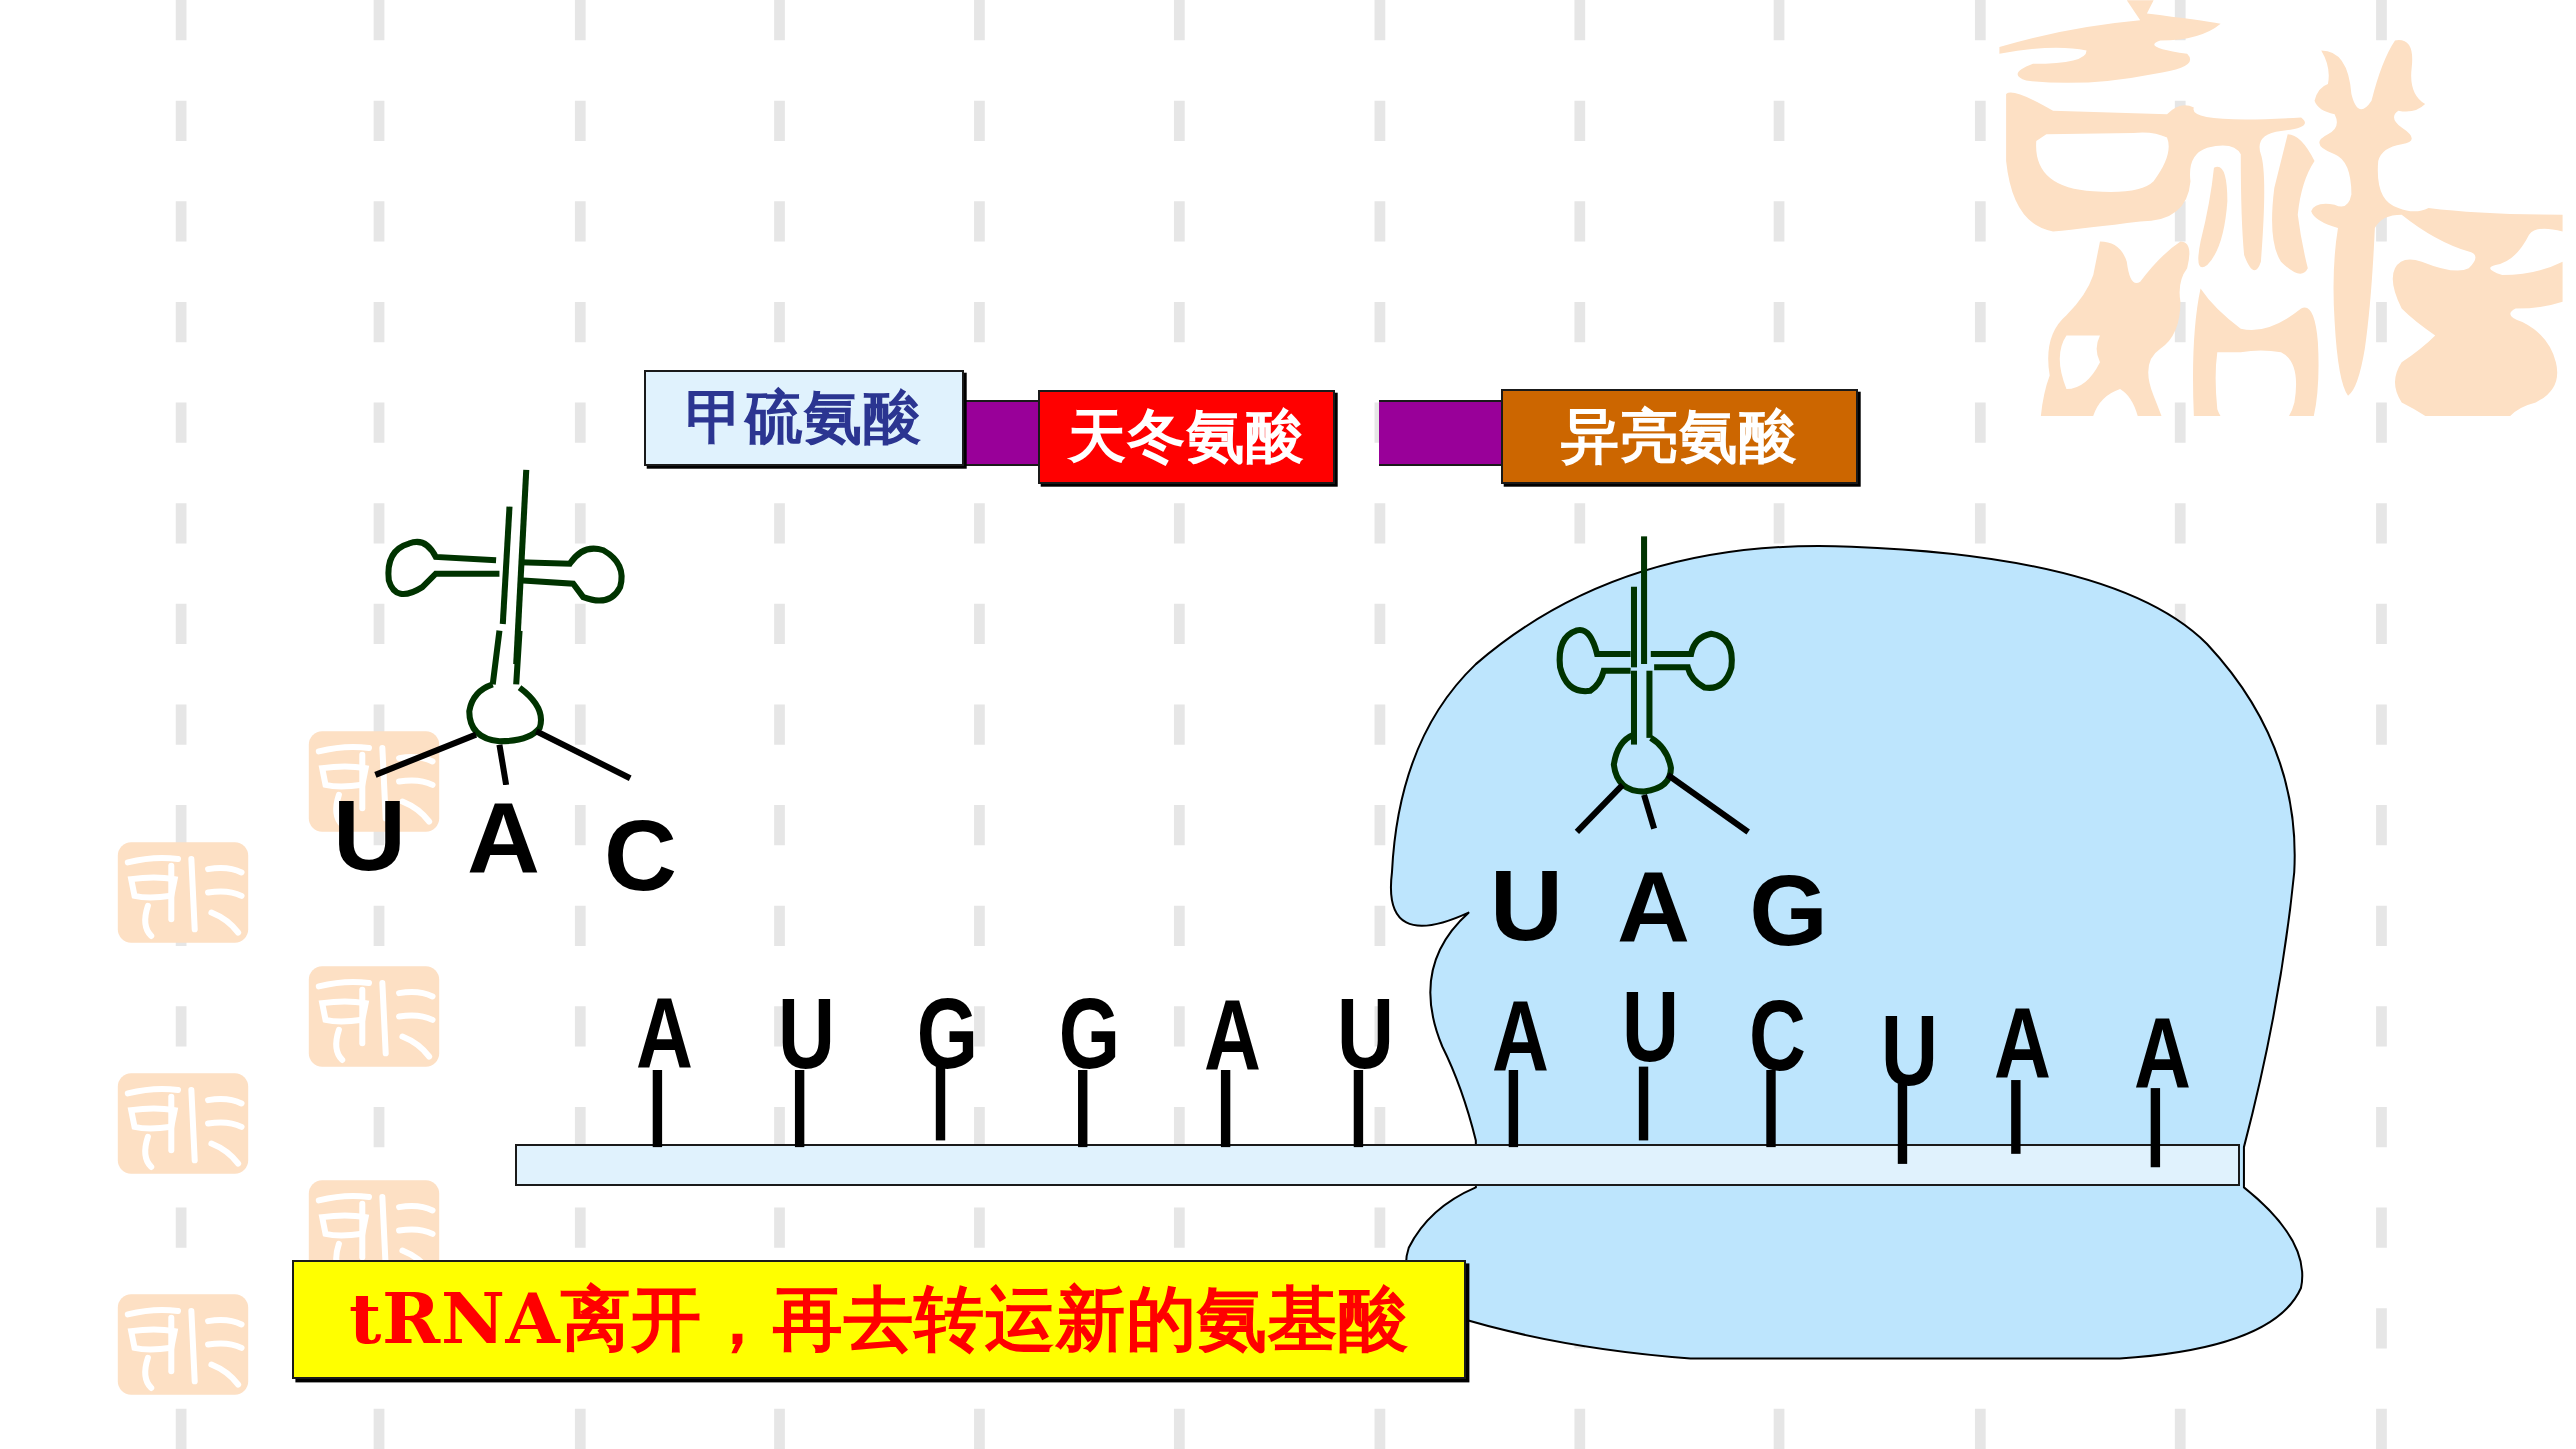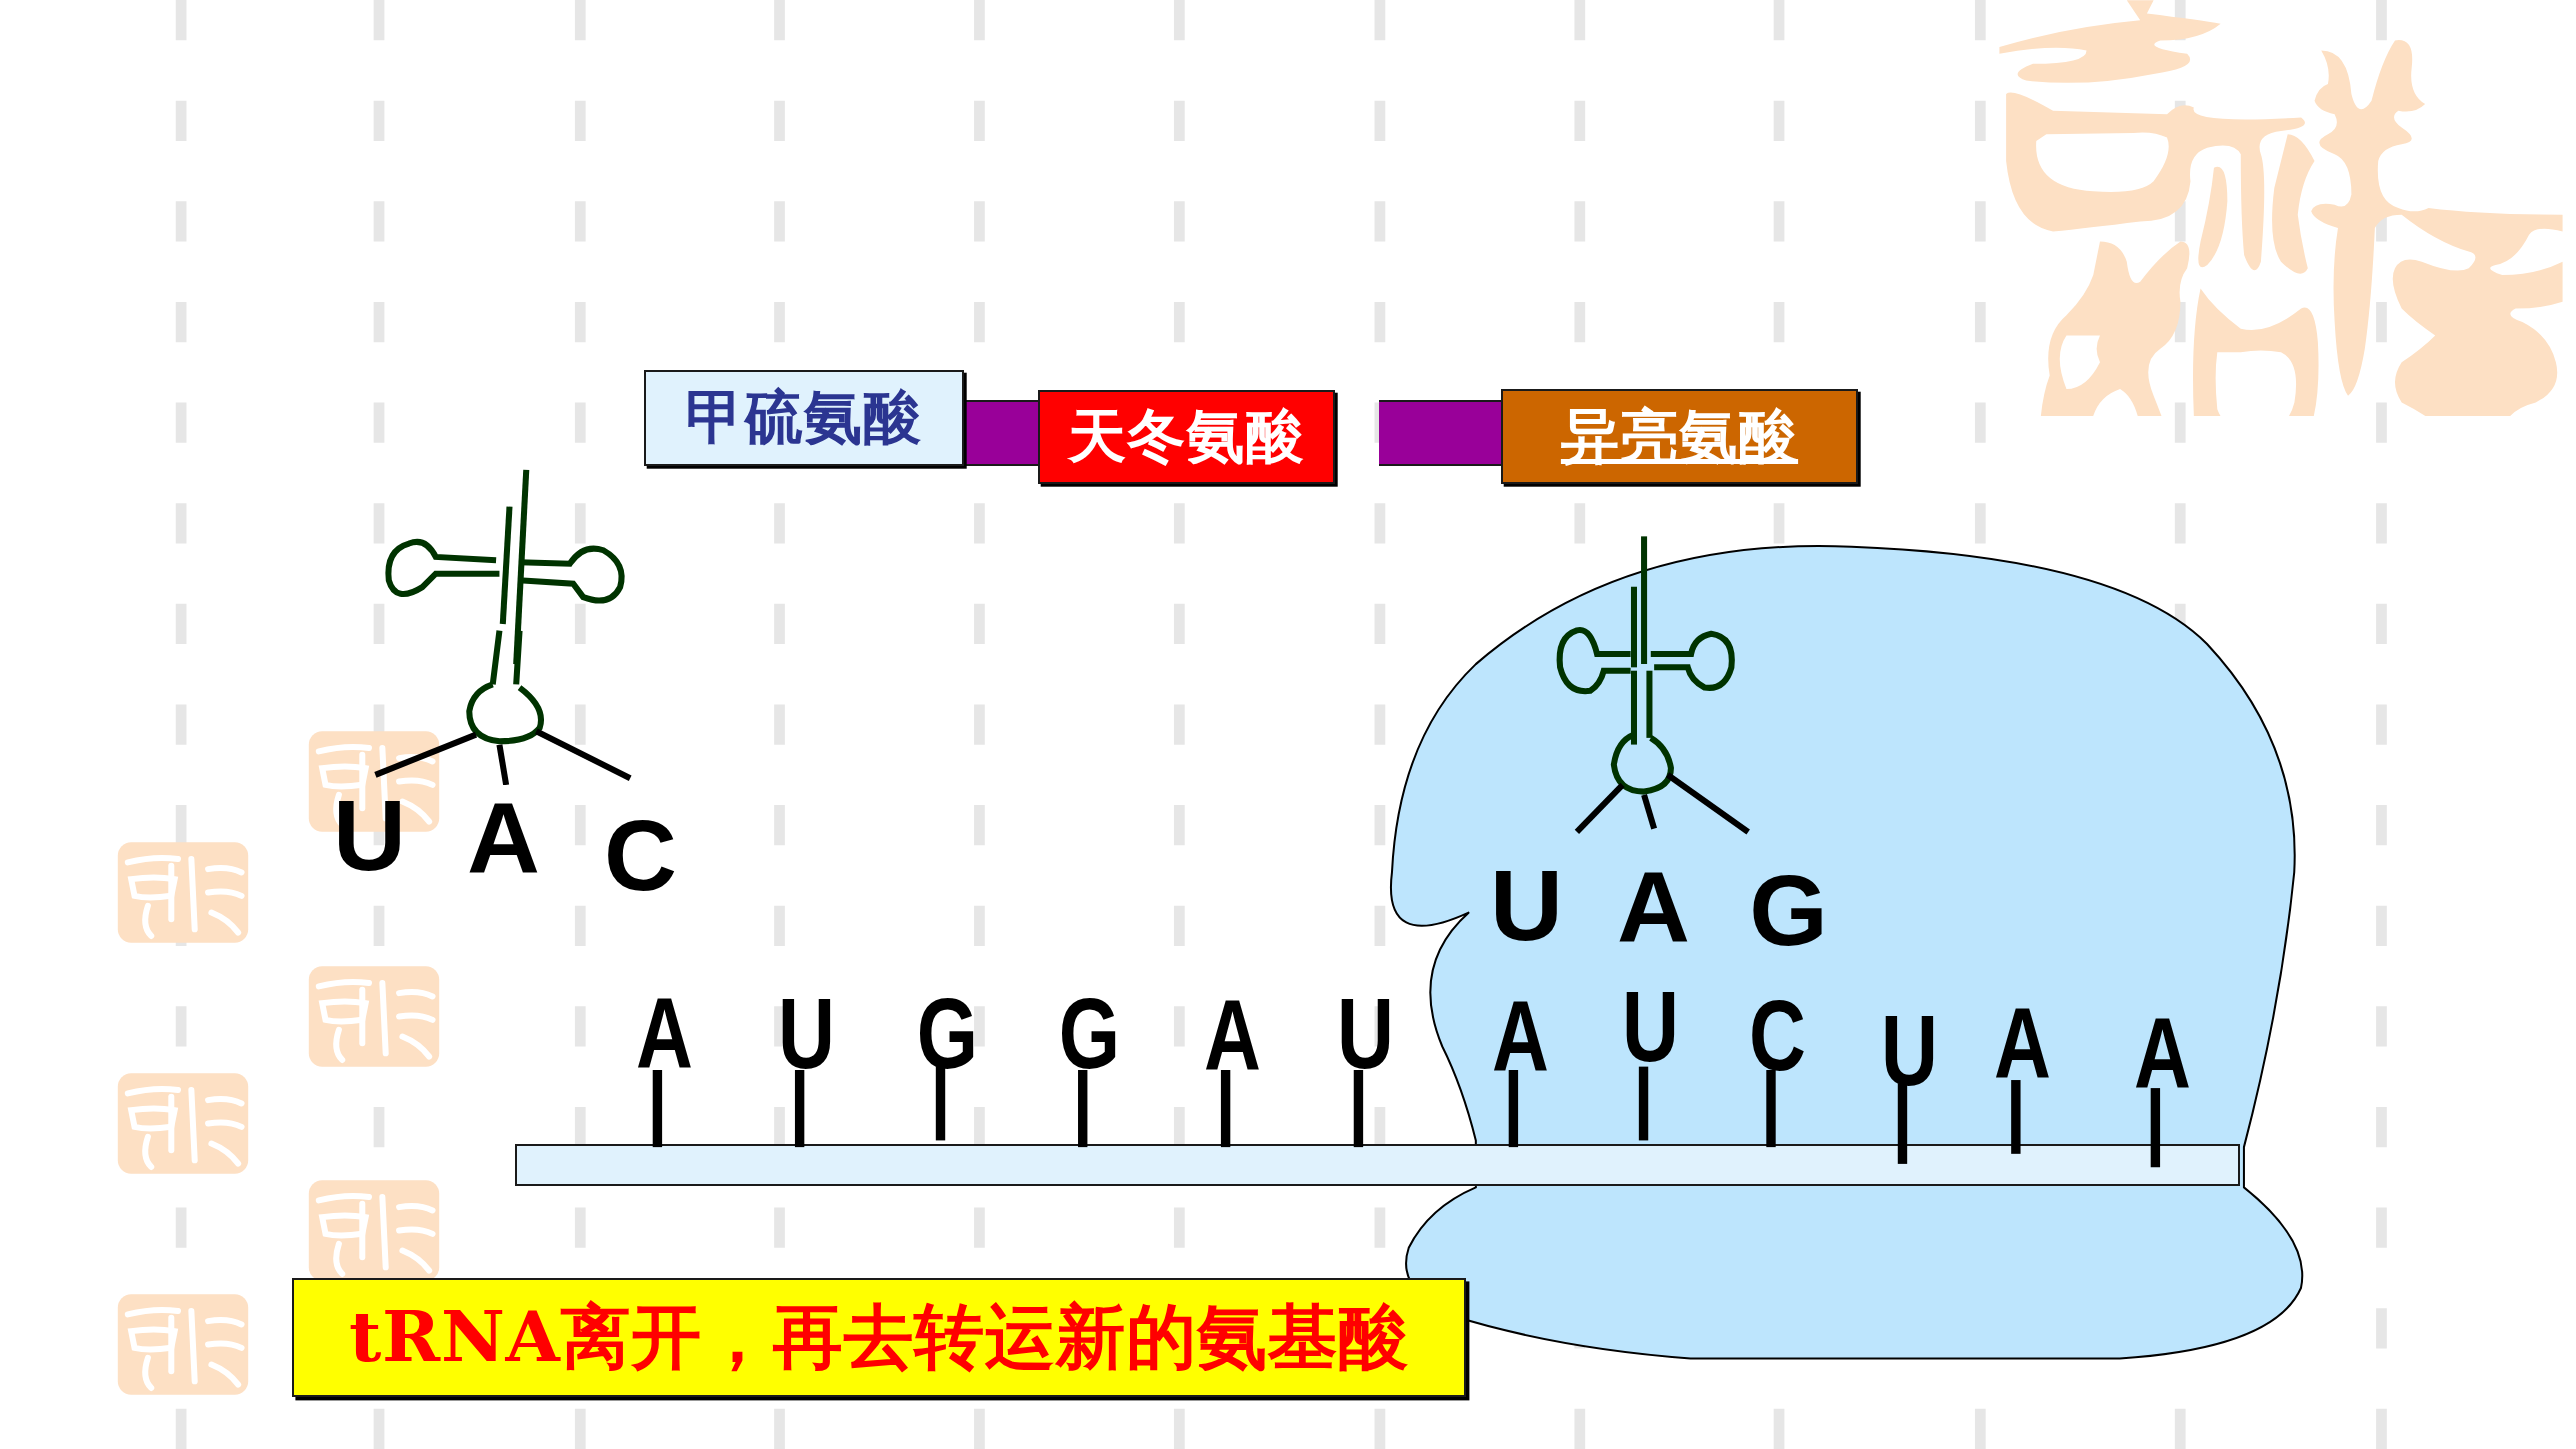--- a/index.html
+++ b/index.html
@@ -8,34 +8,34 @@
   .abs { position:absolute; }
   .bg-svg { position:absolute; left:0; top:0; width:2576px; height:1449px; }
   .aa-box { position:absolute; display:flex; align-items:center; justify-content:center;
             box-sizing:border-box; font-family:"DejaVu Sans", sans-serif; font-weight:bold;
             letter-spacing:1.3px; }
   .aa-met { left:644px; top:370px; width:320px; height:96px; background:#e0f2fd; border:2px solid #1a1a1a;
             color:#2b3591; font-size:58px; box-shadow:2.7px 2.7px 0 #000; }
   .aa-asp { left:1038px; top:390px; width:297px; height:94px; background:#ff0000; border:2px solid #1a1a1a;
             color:#ffffff; font-size:58px; box-shadow:2.7px 2.7px 0 #000; }
   .aa-ile { left:1501px; top:389px; width:357px; height:95px; background:#cc6600; border:2px solid #1a1a1a;
-            color:#ffffff; font-size:58px; box-shadow:2.7px 2.7px 0 #000;text-decoration:underline; }
+            color:#ffffff; font-size:58px; box-shadow:2.7px 2.7px 0 #000; }
   .peptide-link { position:absolute; background:#990099; border-top:2px solid #1a1a1a; border-bottom:2px solid #1a1a1a; box-sizing:border-box; }
   .link1 { left:959px; top:400px; width:79px; height:66px; }
   .link2 { left:1379px; top:400px; width:122px; height:66px; }
   .mrna-bar { position:absolute; left:515px; top:1144px; width:1725px; height:42px; background:#e0f2fd;
               border:2px solid #1a1a1a; box-sizing:border-box; }
   .base { position:absolute; font-family:"Liberation Sans", sans-serif; font-weight:bold; color:#000;
           font-size:101px; line-height:1; transform:scaleX(0.78); transform-origin:center top; text-align:center; width:81px; }
   .anticodon { position:absolute; font-family:"Liberation Sans", sans-serif; font-weight:bold; color:#000;
                font-size:101px; line-height:1; text-align:center; width:81px; }
   .message { position:absolute; left:292px; top:1260px; width:1174px; height:119px; background:#ffff00;
              border:2px solid #1a1a1a; box-sizing:border-box; box-shadow:3.4px 3.4px 0 #000;
              display:flex; align-items:center; justify-content:center; color:#ff0000;
-             font-family:"DejaVu Serif", serif; font-weight:bold; font-size:70px; letter-spacing:0.7px;margin-top:18px; }
+             font-family:"DejaVu Serif", serif; font-weight:bold; font-size:70px; letter-spacing:0.7px; }
   .seal { position:absolute; width:138px; height:107px; }
 </style>
 </head>
 <body>
 
 <svg class="bg-svg" viewBox="0 0 3840 2160">
   <g stroke="#e6e6e6" stroke-width="16" stroke-dasharray="60 90">
     <line x1="270" y1="0" x2="270" y2="2160"></line>
     <line x1="565" y1="0" x2="565" y2="2160"></line>
     <line x1="865" y1="0" x2="865" y2="2160"></line>

